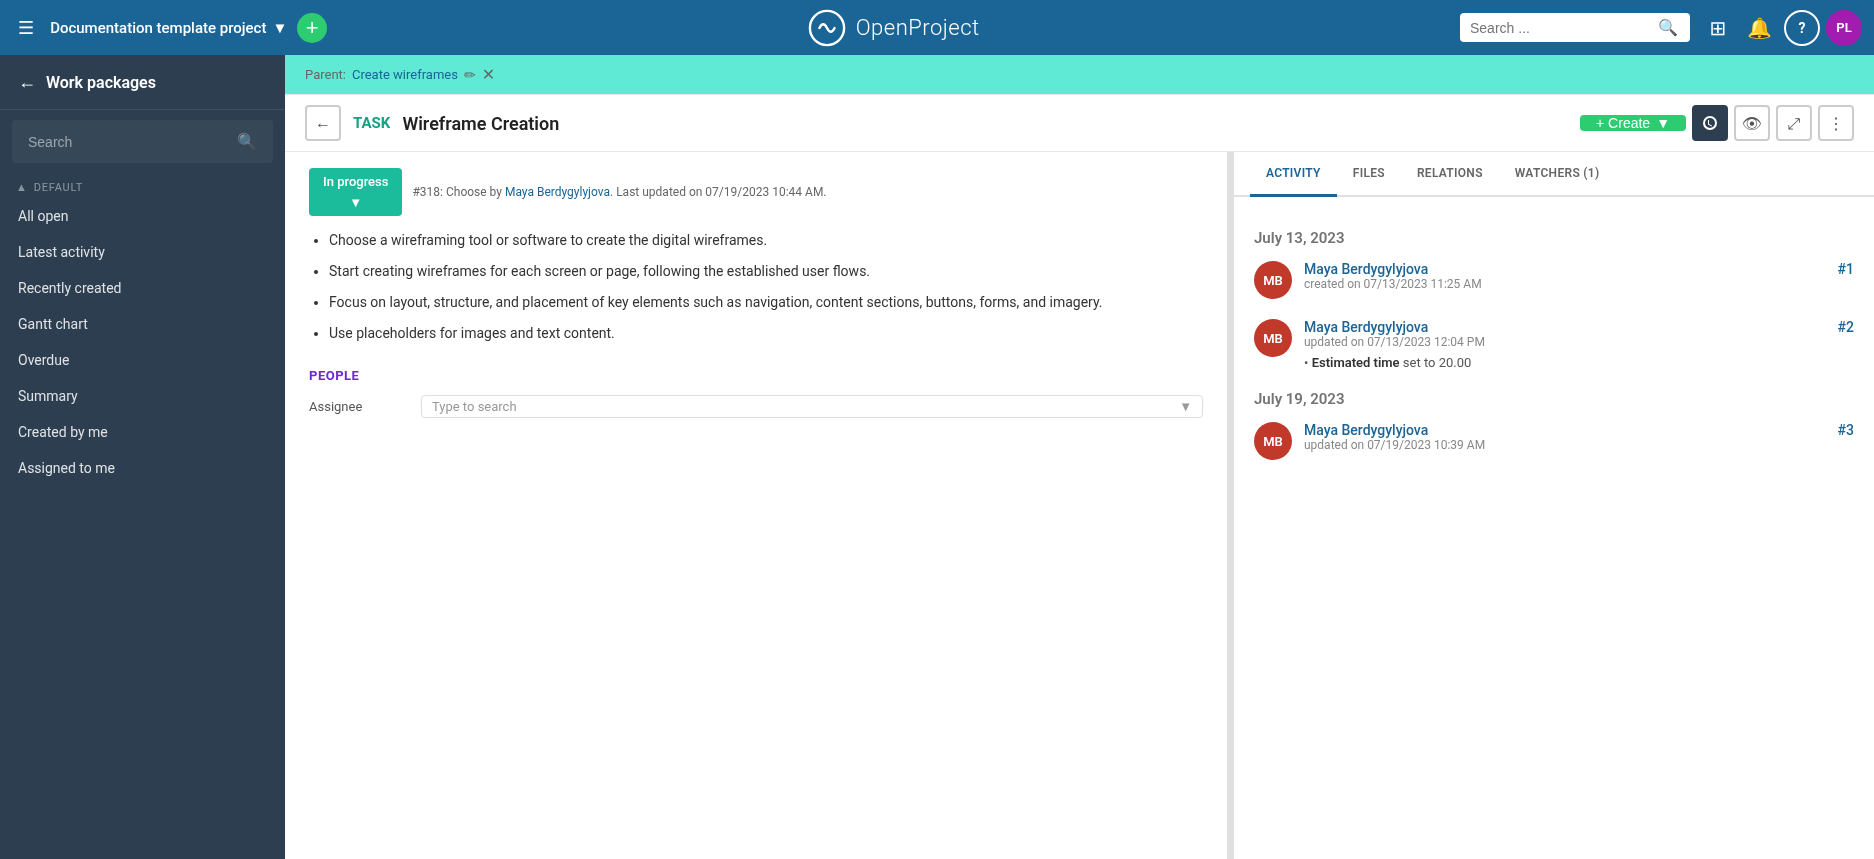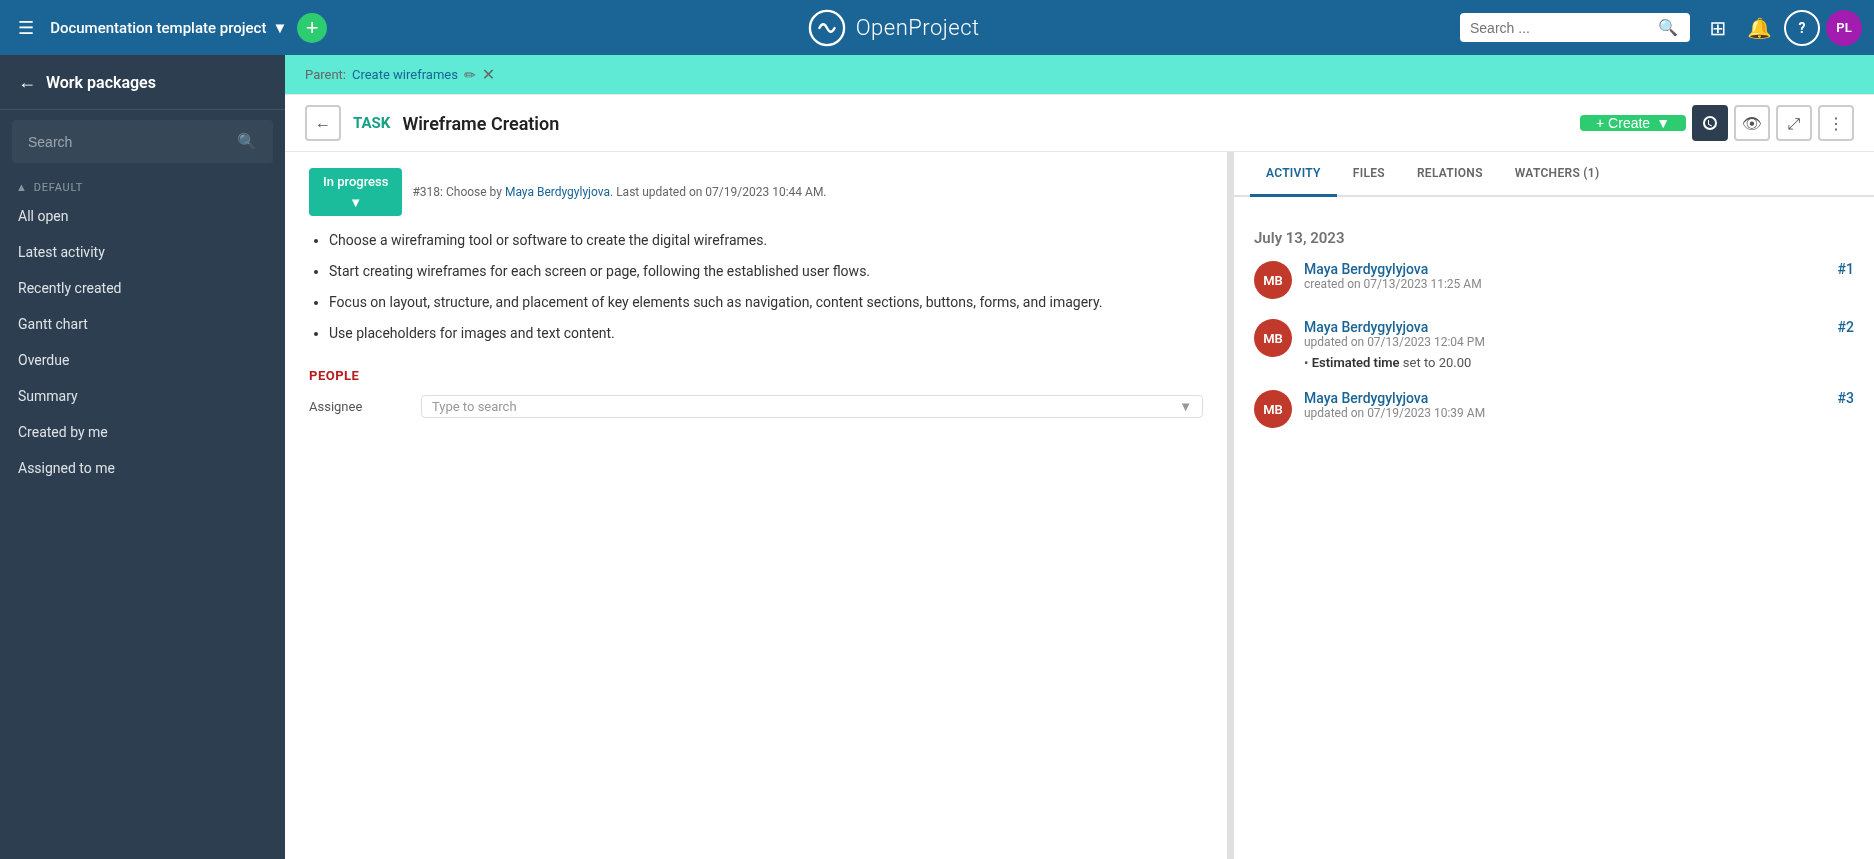--- a/index.html
+++ b/index.html
@@ -122,21 +122,21 @@
       background: #1abc9c; color: white; padding: 6px 14px; border-radius: 4px;
       font-size: 13px; font-weight: 500; display: flex; align-items: center; gap: 6px; cursor: pointer; flex-direction: column;
     }
     .status-meta { font-size: 12px; color: #666; }
     .status-meta a { color: #1a6496; cursor: pointer; }
 
     
     .bullet-list { list-style: disc; padding-left: 20px; }
     .bullet-list li { margin-bottom: 10px; font-size: 14px; line-height: 1.5; color: #333; }
 
-    .section-title { font-size: 13px; font-weight: 700; color: #b91c1c; margin: 24px 0 12px; text-transform: uppercase; letter-spacing: 0.5px; }
+    .section-title { font-size: 13px; font-weight: 700; color: #6d28d9; margin: 24px 0 12px; text-transform: uppercase; letter-spacing: 0.5px; }
     .field-row { display: flex; align-items: center; gap: 12px; margin-bottom: 10px; }
     .field-label { width: 100px; font-size: 13px; color: #555; }
     .field-input {
       flex: 1; border: 1px solid #ddd; border-radius: 4px; padding: 3px 10px;
       font-size: 13px; color: #999; display: flex; align-items: center; justify-content: space-between;
       cursor: pointer;
     }
 
     
     .tabs {
@@ -343,20 +343,21 @@
             <div class="activity-body">
               <span class="activity-name">Maya Berdygylyjova</span>
               <div class="activity-time">updated on 07/13/2023 12:04 PM</div>
               <div class="activity-detail">
                 • <strong>Estimated time</strong> set to 20.00
               </div>
             </div>
             <span class="activity-number">#2</span>
           </div>
 
+          <div class="date-separator">July 19, 2023</div>
 
           <div class="activity-item">
             <div class="activity-avatar">MB</div>
             <div class="activity-body">
               <span class="activity-name">Maya Berdygylyjova</span>
               <div class="activity-time">updated on 07/19/2023 10:39 AM</div>
             </div>
             <span class="activity-number">#3</span>
           </div>
 

